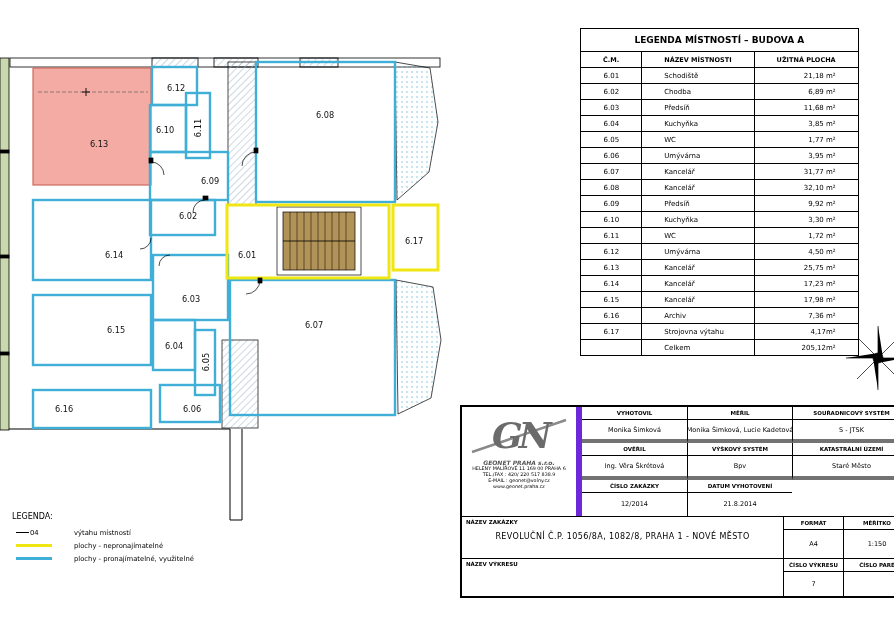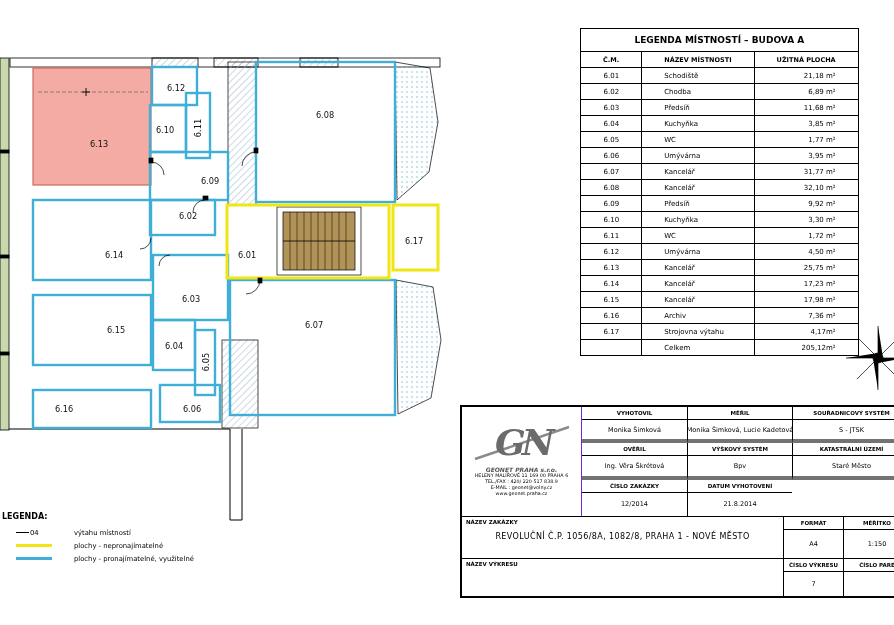--- a/index.html
+++ b/index.html
@@ -15,21 +15,21 @@
   #legend-table .lt-title { font-size:9px; font-weight:bold; text-align:center; height:23px; }
   #legend-table .lt-h { font-size:6.5px; font-weight:bold; text-align:center; }
   #legend-table .c-cm { width:36px; text-align:right; }
   #legend-table .c-nz { width:106px; text-align:left; }
   #legend-table .c-pl { width:70px; text-align:right; }
 
   
   #titleblock { position:absolute; left:460px; top:405px; width:452px; height:193px;
     border:2px solid #000; background:#fff; }
   .tb-top { display:flex; height:110px; border-bottom:1px solid #000; }
-  .tb-logo { width:120px; border-right:1px solid #6d28d9; text-align:center; padding-top:12px; overflow:hidden; }
+  .tb-logo { width:120px; border-right:6px solid #6d28d9; text-align:center; padding-top:5px; overflow:hidden; }
   .logo-company { font-size:6px; font-weight:bold; font-style:italic; color:#555; margin-top:-3px; }
   .logo-addr { font-size:4.8px; line-height:6px; color:#000; white-space:nowrap; }
   .tb-fields { flex:1; display:grid; grid-template-columns:105px 105px 1fr; grid-auto-rows:1fr; }
   .fld { border-left:1px solid #000; border-bottom:4px solid #737373; display:flex; flex-direction:column; min-width:0; background:#fff; }
   .tb-fields .fld:nth-child(3n+1) { border-left:none; }
   .tb-fields .fld:nth-child(n+7) { border-bottom:none; }
   .fld-h { height:13px; line-height:13px; font-size:5.5px; font-weight:bold; text-align:center;
     border-bottom:1px solid #000; white-space:nowrap; overflow:hidden; }
   .fld-v { flex:1; display:flex; align-items:center; justify-content:center;
     font-size:6.5px; white-space:nowrap; overflow:hidden; }
@@ -37,21 +37,21 @@
   .tb-band:last-child { border-bottom:none; height:37px; }
   .tb-big { flex:1; position:relative; }
   .tb-big-label { position:absolute; left:4px; top:2px; font-size:5.5px; font-weight:bold; }
   .tb-big-value { position:absolute; left:0; right:0; top:15px; text-align:center;
     font-size:8px; letter-spacing:0.4px; white-space:nowrap; }
   .tb-cell { width:60px; border-left:1px solid #000; border-bottom:none; }
   .tb-cell2 { width:67px; border-left:1px solid #000; border-bottom:none; }
 
   
   #plan-legend { position:absolute; left:0; top:512px; width:215px; background:transparent; }
-  .pl-title { font-size:8px; font-weight:bold; padding-left:2px; margin-bottom:5px; }
+  .pl-title { font-size:8px; font-weight:normal; padding-left:12px; margin-bottom:5px; }
   .pl-item { display:flex; align-items:center; height:13px; font-size:6.8px; }
   .pl-sym { width:74px; display:flex; align-items:center; padding-left:16px; }
   .sym-line { width:13px; height:1px; background:#000; margin-right:1px; }
   .sw { width:36px; height:3px; }
   .sw-yellow { background:#F0E613; }
   .sw-blue { background:#3FAFD8; }
 
   
   #plan { position:absolute; left:0; top:0; }
   #compass { position:absolute; left:845px; top:318px; }

